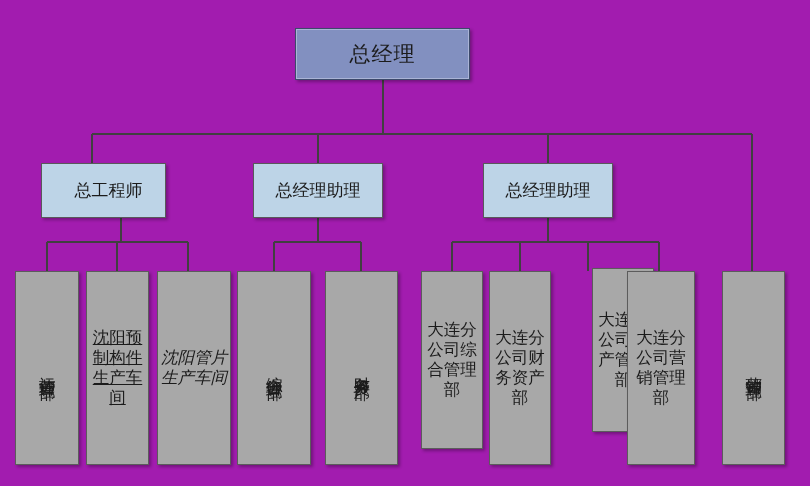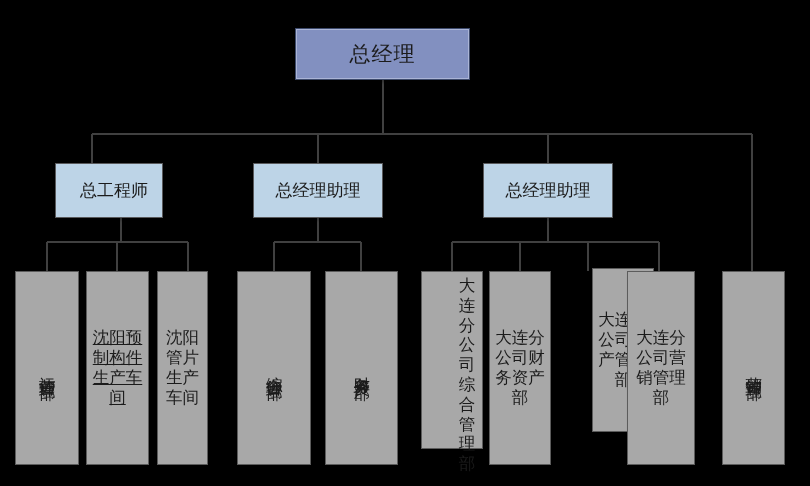--- a/index.html
+++ b/index.html
@@ -7,21 +7,21 @@
     padding: 0;
     background: #ffffff;
   }
   body {
     font-family: "Liberation Serif", "DejaVu Serif", serif;
   }
   #chart {
     position: relative;
     width: 810px;
     height: 486px;
-    background: #000000;
+    background: #a21caf;
     overflow: hidden;
   }
   .conn-svg {
     position: absolute;
     left: 0;
     top: 0;
     width: 810px;
     height: 486px;
     pointer-events: none;
   }
@@ -103,45 +103,45 @@
       <line x1="452" y1="242" x2="452" y2="271" stroke="#404040" stroke-width="1.4" shape-rendering="crispEdges"></line>
       <line x1="520" y1="242" x2="520" y2="271" stroke="#404040" stroke-width="1.4" shape-rendering="crispEdges"></line>
       <line x1="588" y1="242" x2="588" y2="271" stroke="#404040" stroke-width="1.4" shape-rendering="crispEdges"></line>
       <line x1="659" y1="242" x2="659" y2="271" stroke="#404040" stroke-width="1.4" shape-rendering="crispEdges"></line>
     </svg>
 
   <div id="nodes-layer">
       <div class="node root" style="left: 295px; top: 28px; width: 175px; height: 52px;">
         <span>总经理</span>
       </div>
-      <div class="node mid" style="left: 55px; top: 163px; width: 108px; height: 55px; padding-left: 10px;">
+      <div class="node mid" style="left: 41px; top: 163px; width: 125px; height: 55px; padding-left: 10px;">
         <span>总工程师</span>
       </div>
       <div class="node mid" style="left: 253px; top: 163px; width: 130px; height: 55px;">
         <span>总经理助理</span>
       </div>
       <div class="node mid" style="left: 483px; top: 163px; width: 130px; height: 55px;">
         <span>总经理助理</span>
       </div>
       <div class="node leaf" style="left: 15px; top: 271px; width: 64px; height: 194px;">
         <span class="leaf-text">运营管理部</span>
       </div>
       <div class="node leaf wide" style="left: 86px; top: 271px; width: 63px; height: 194px; text-decoration: underline;">
         <span class="leaf-text">沈阳预制构件生产车间</span>
       </div>
-      <div class="node leaf wide" style="left: 157px; top: 271px; width: 51px; height: 194px;">
+      <div class="node leaf wide" style="left: 157px; top: 271px; width: 74px; height: 194px; font-style: italic;">
         <span class="leaf-text">沈阳管片生产车间</span>
       </div>
       <div class="node leaf" style="left: 237px; top: 271px; width: 74px; height: 194px;">
         <span class="leaf-text">综合管理部</span>
       </div>
       <div class="node leaf" style="left: 325px; top: 271px; width: 73px; height: 194px;">
         <span class="leaf-text">财务资产部</span>
       </div>
-      <div class="node leaf wide" style="left: 421px; top: 271px; width: 62px; height: 178px; padding-left: 32px;">
+      <div class="node leaf wide" style="left: 421px; top: 271px; width: 62px; height: 178px;">
         <span class="leaf-text">大连分公司综合管理部</span>
       </div>
       <div class="node leaf wide" style="left: 489px; top: 271px; width: 62px; height: 194px;">
         <span class="leaf-text">大连分公司财务资产部</span>
       </div>
       <div class="node leaf wide" style="left: 557px; top: 268px; width: 62px; height: 164px; margin-left: 35px;">
         <span class="leaf-text">大连分公司生产管理部</span>
       </div>
       <div class="node leaf wide" style="left: 627px; top: 271px; width: 68px; height: 194px;">
         <span class="leaf-text">大连分公司营销管理部</span>

